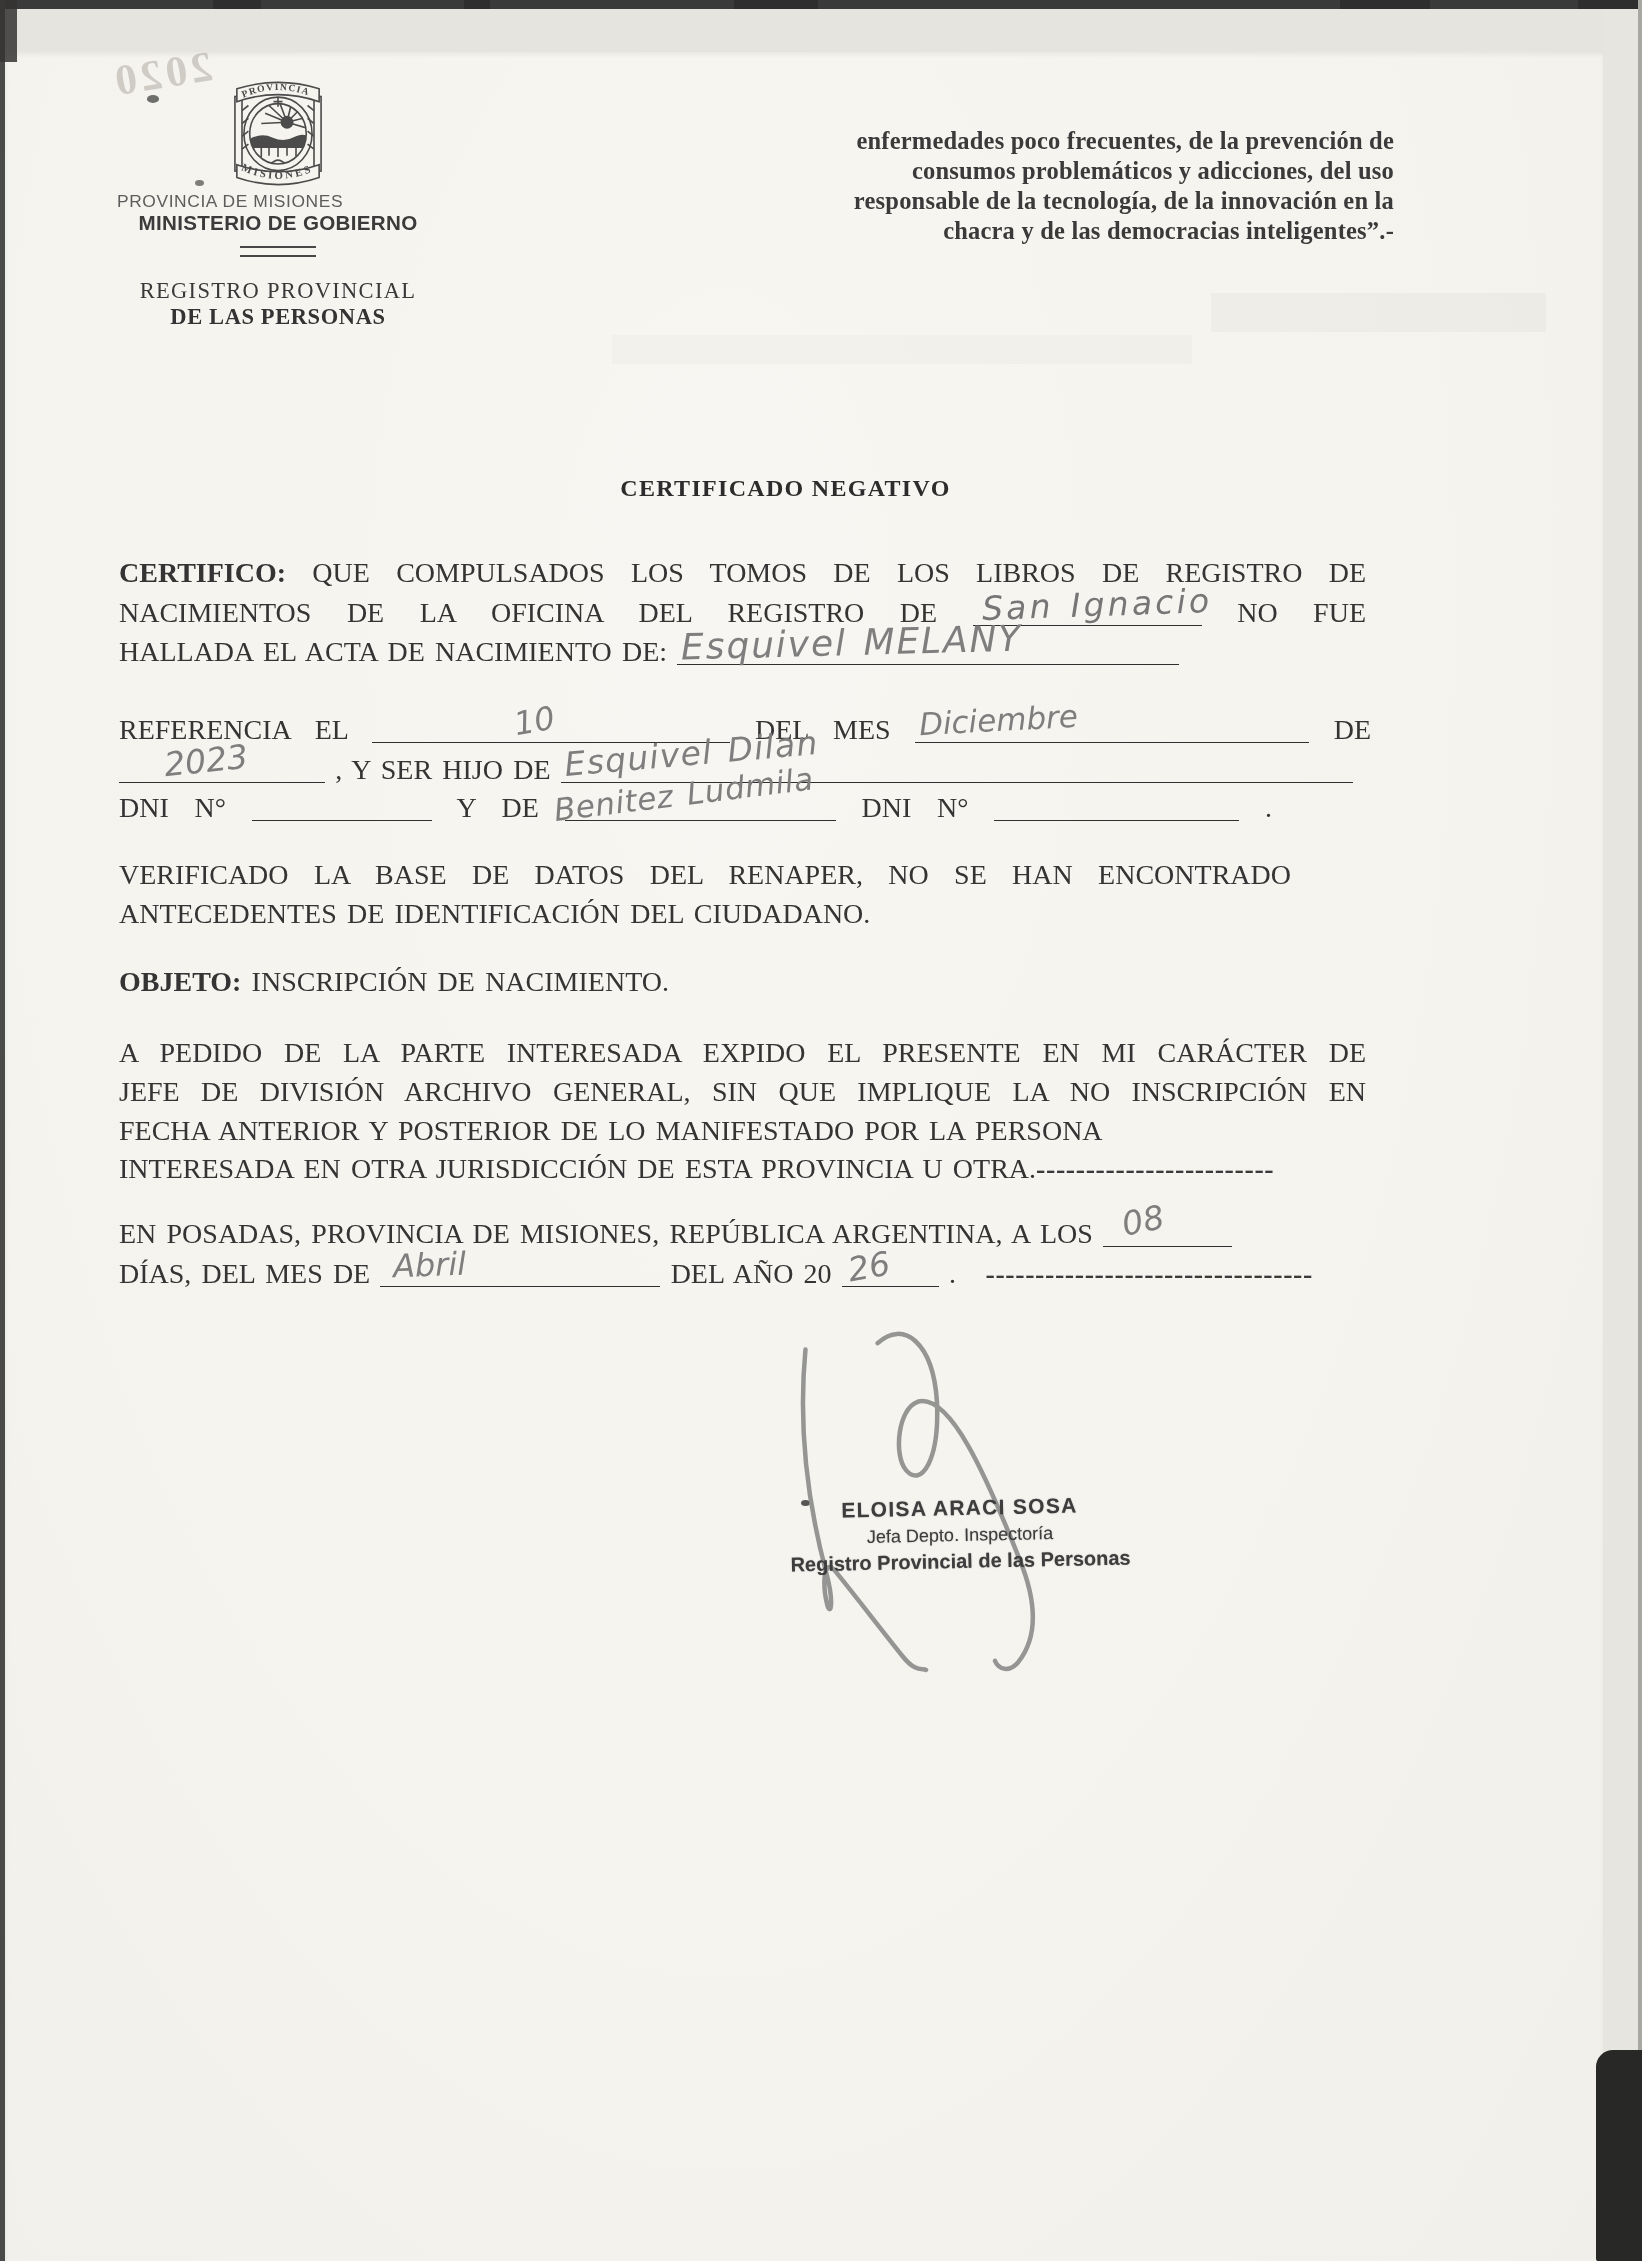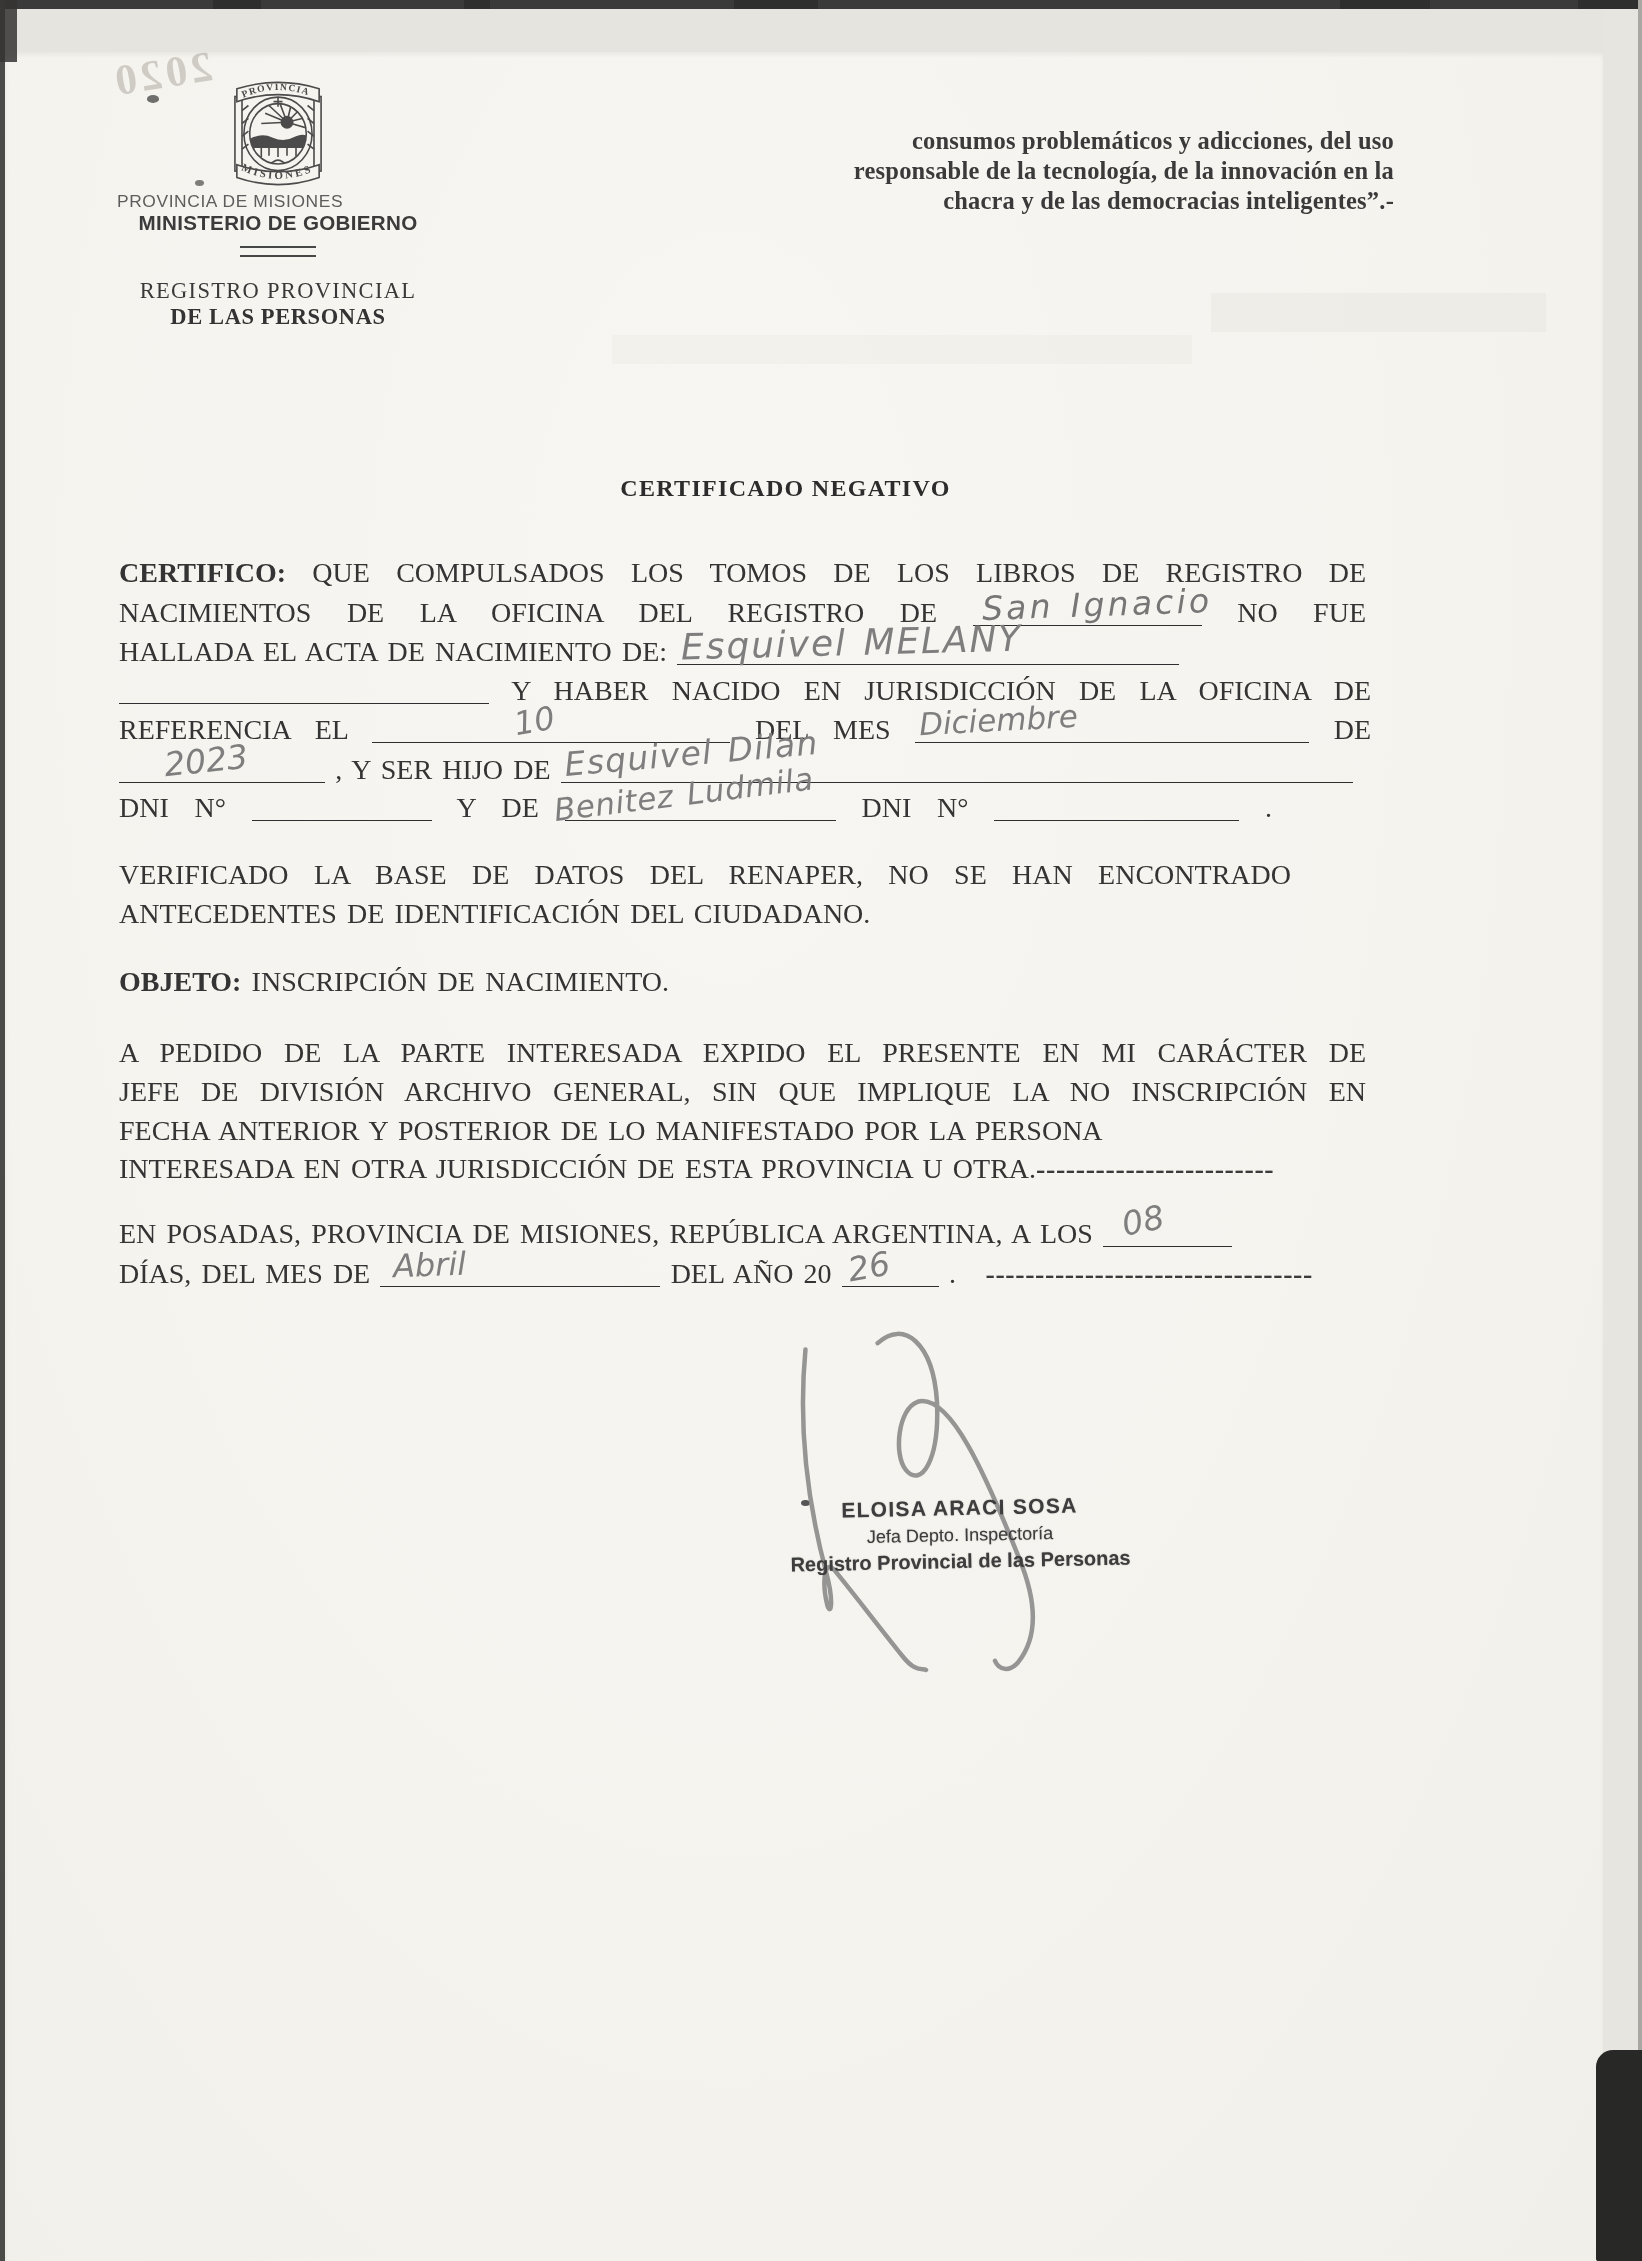--- a/index.html
+++ b/index.html
@@ -146,20 +146,21 @@
       </text>
     </svg>
 
     <div class="hdr-province">PROVINCIA DE MISIONES</div>
     <div class="hdr-ministry">MINISTERIO DE GOBIERNO</div>
     <div class="hdr-rule"></div>
     <div class="hdr-reg1">REGISTRO PROVINCIAL</div>
     <div class="hdr-reg2">DE LAS PERSONAS</div>
 
     <div class="quote">
+      <div>enfermedades poco frecuentes, de la prevención de</div>
       <div>consumos problemáticos y adicciones, del uso</div>
       <div>responsable de la tecnología, de la innovación en la</div>
       <div>chacra y de las democracias inteligentes”.-</div>
     </div>
 
     <div class="doc-title">CERTIFICADO NEGATIVO</div>
 
     <div class="bl just" style="top:557px;width:1247px;">
       <span class="bold">CERTIFICO:</span>
       <span>QUE COMPULSADOS LOS TOMOS DE LOS LIBROS DE REGISTRO DE</span>
@@ -173,24 +174,20 @@
       <span>NO FUE</span>
     </div>
 
     <div class="bl" style="top:636px;">
       <span>HALLADA EL ACTA DE NACIMIENTO DE:</span>
       <span class="blank" style="width:502px;">
         <span class="hw hw-child">Esquivel MELANY</span>
       </span>
     </div>
 
-    <div class="bl just" style="top:675px;width:1252px;">
-      <span class="blank" style="width:370px;"></span>
-      <span>Y HABER NACIDO EN JURISDICCIÓN DE LA OFICINA DE</span>
-    </div>
 
     <div class="bl just" style="top:714px;width:1252px;">
       <span>REFERENCIA EL</span>
       <span class="blank" style="width:358px;">
         <span class="hw hw-day">10</span>
       </span>
       <span>DEL MES</span>
       <span class="blank" style="width:394px;">
         <span class="hw hw-month">Diciembre</span>
       </span>

